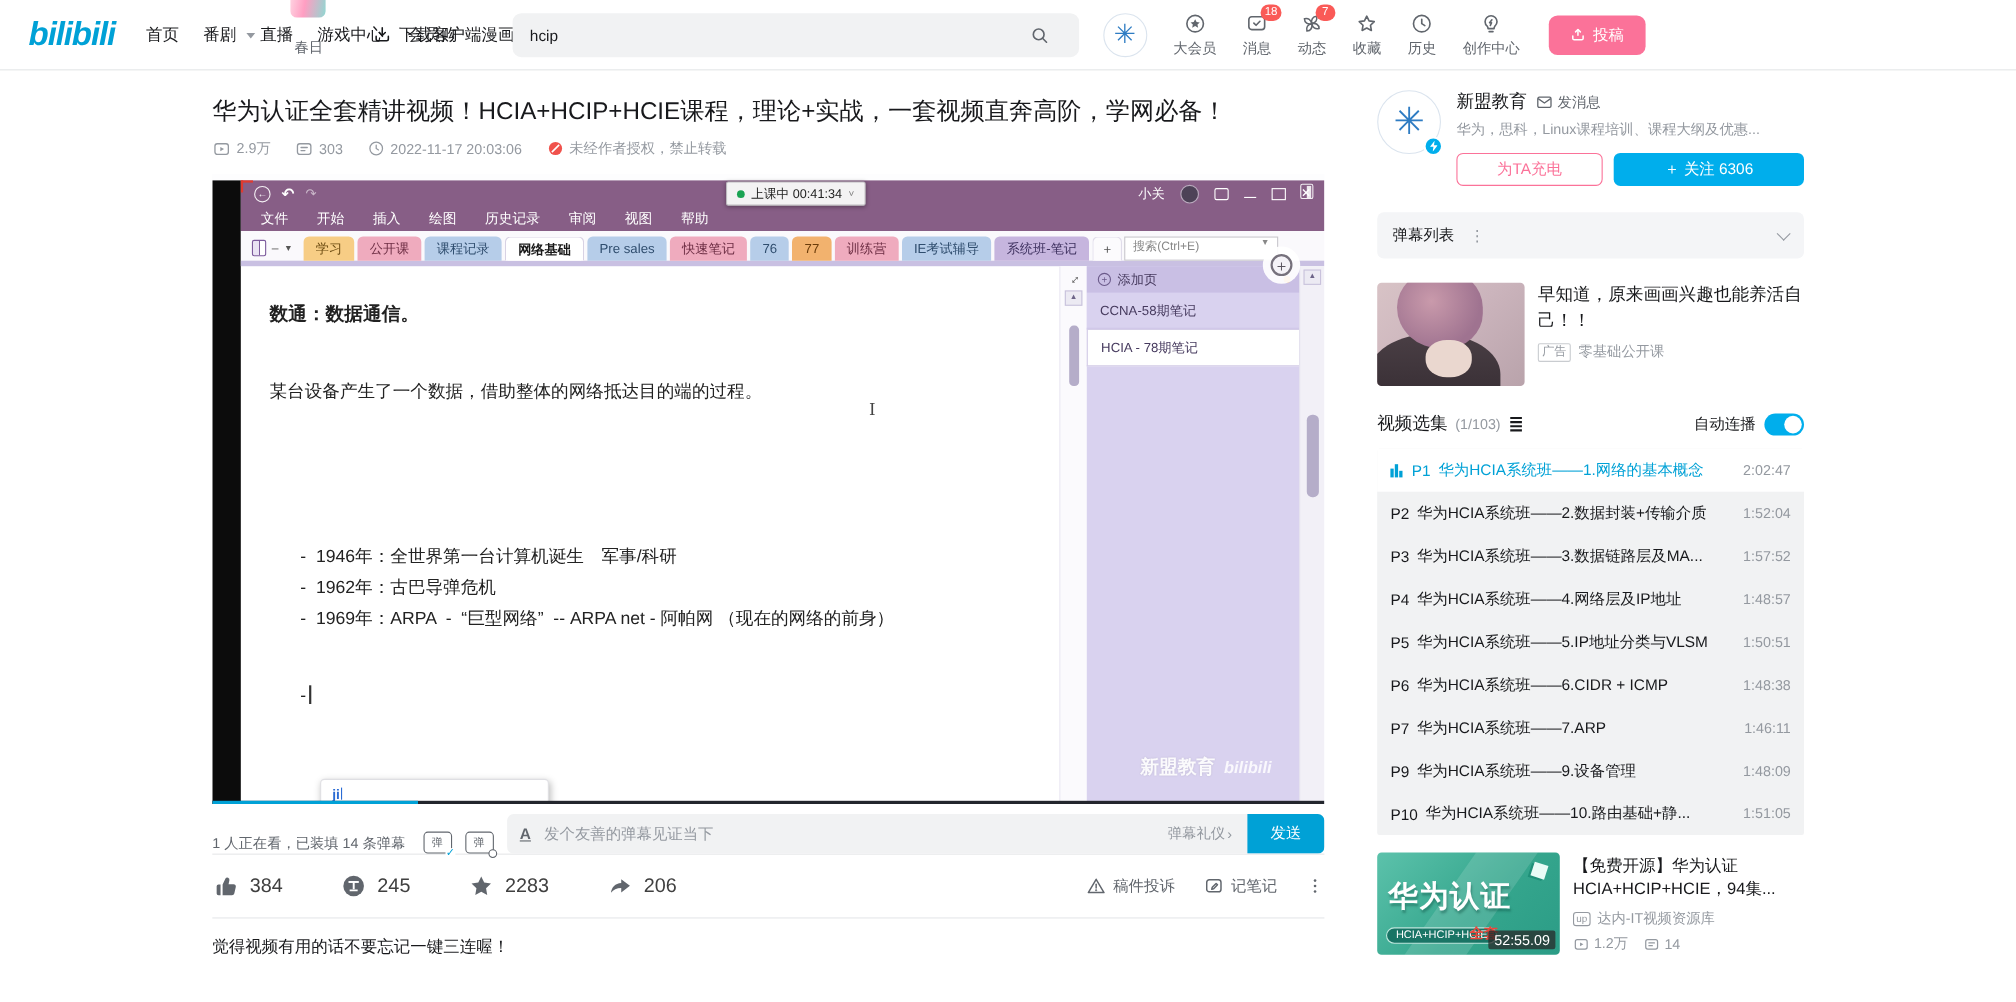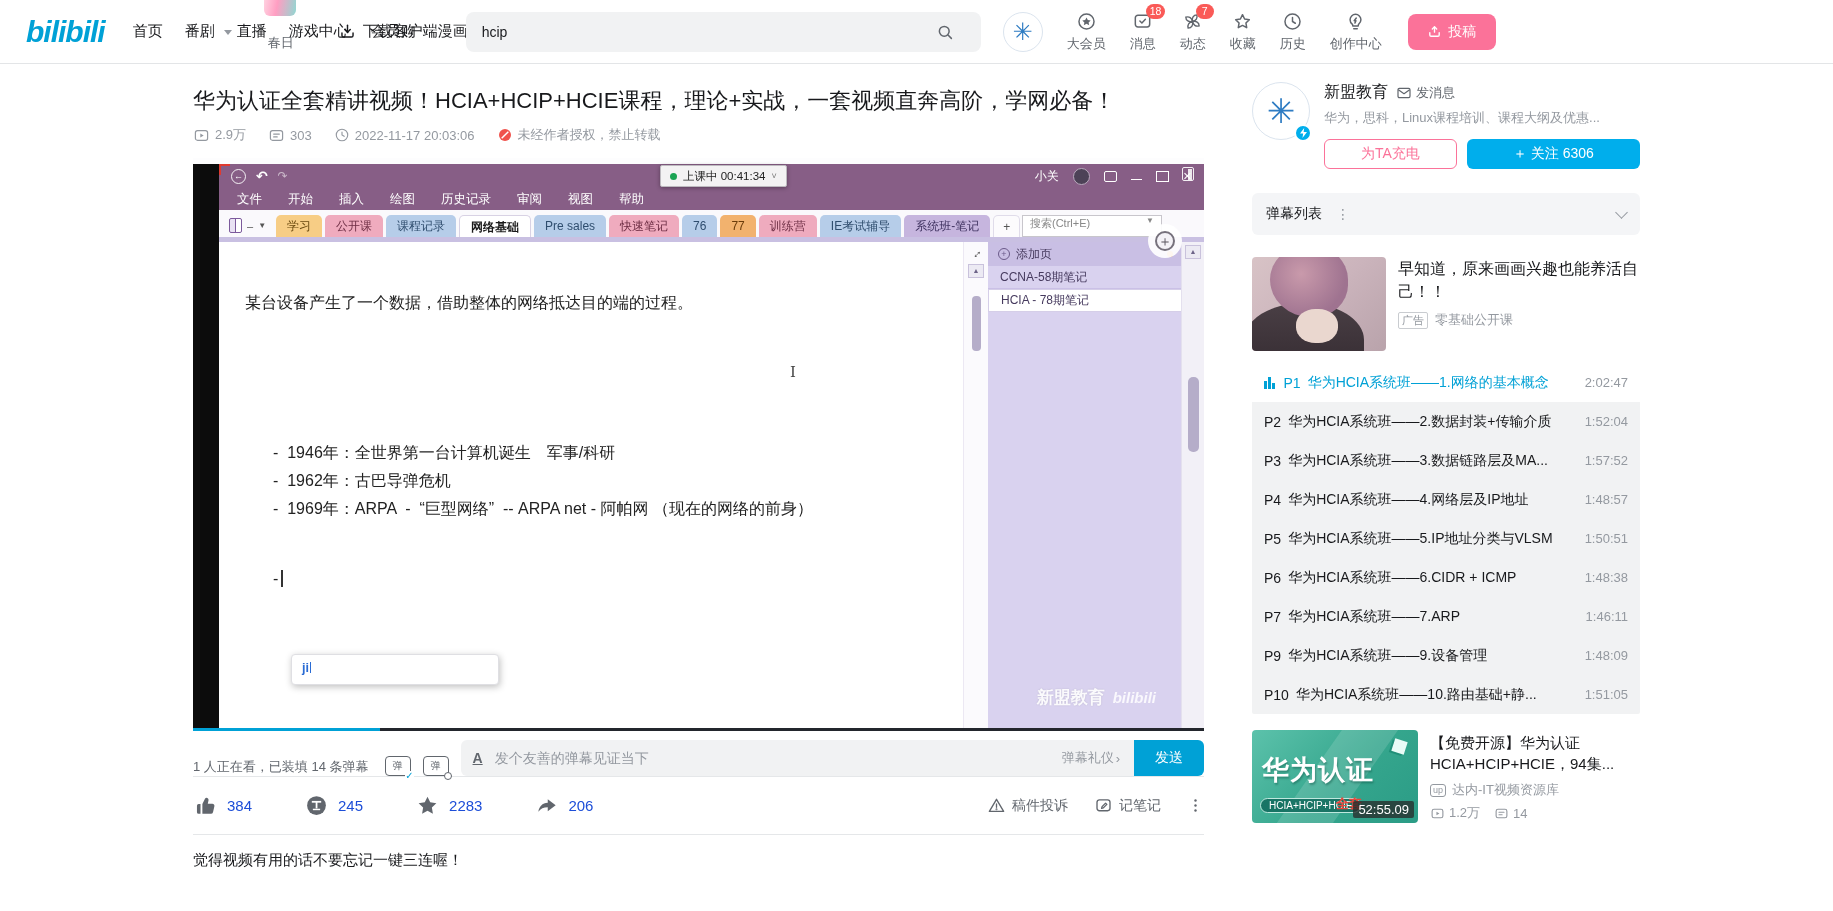--- a/index.html
+++ b/index.html
@@ -95,21 +95,21 @@
   .ime-input{font-size:12.5px;color:#2a6bd4;font-weight:600}
   .ime-input::after{content:"";display:inline-block;width:1px;height:11px;background:#2a6bd4;margin-left:1px;vertical-align:-1px}
   .gutter{width:25px;background:#fbfafd;border-left:1px solid #ece8f3;display:flex;flex-direction:column;align-items:center;padding-top:4px;gap:4px}
   .expand-ico{font-size:12px;color:#555;transform:rotate(-45deg);height:14px}
   .scroll-up{width:16px;height:14px;background:#eceaf3;border:1px solid #c9c2dc;font-size:7px;color:#6d6488;text-align:center;line-height:12px}
   .g-thumb{width:9px;height:55px;background:#b5adc9;border-radius:4px;margin-top:14px}
   .pages{width:193px;background:#d9d2ef;display:flex;flex-direction:column;font-size:12px;color:#463a5e}
   .pages-head{height:24px;background:#c9bfe4;display:flex;align-items:center;gap:6px;padding:0 10px;position:relative}
   .plus-sm{width:12px;height:12px;border:1.2px solid #6b5a8a;border-radius:50%;color:#6b5a8a;font-size:9px;line-height:10px;text-align:center}
   .orange-dot{position:absolute;right:8px;top:9px;width:6px;height:6px;border-radius:50%;background:#e8963e}
-  .page-item{height:23px;display:flex;align-items:center;padding:6px 12px;background:#d9d2ef;border-bottom:1px solid #cac0e6;cursor:pointer;white-space:nowrap}
+  .page-item{height:23px;display:flex;align-items:center;padding:16px 12px;background:#d9d2ef;border-bottom:1px solid #cac0e6;cursor:pointer;white-space:nowrap}
   .page-item[data-active="true"]{background:#fff;border:1px solid #d5cee8;border-right:none}
   .pscroll{width:23px;background:#f2f0f7;border-left:1px solid #e4e0ee;display:flex;flex-direction:column;align-items:center;padding-top:3px}
   .p-thumb{width:11px;height:75px;background:#b5adc9;border-radius:5px;margin-top:118px}
   .watermark{position:absolute;right:48px;bottom:22px;z-index:5;display:flex;align-items:baseline;gap:8px}
   .wm-name{font-size:17px;font-weight:700;color:rgba(255,255,255,.92);text-shadow:0 0 2px rgba(0,0,0,.12)}
   .wm-logo{font-size:15px;font-weight:700;font-style:italic;color:rgba(255,255,255,.85)}
   .progress{position:absolute;left:0;right:0;bottom:0;height:3px;background:#23262d;z-index:7}
   .progress .played{display:block;height:3px;background:#00a1d6}
   
   .dm-bar{height:46px;display:flex;align-items:flex-end;gap:12px;border-bottom:1px solid #e5e7e9}
@@ -119,21 +119,21 @@
   .tv-ico .sub{position:absolute;right:-4px;bottom:-6px;font-size:10px;color:#00a1d6;font-weight:700;background:#fff;line-height:10px}
   .tv-ico .gear{position:absolute;right:-4px;bottom:-5px;width:8px;height:8px;border:1.6px solid #61666d;border-radius:50%;background:#fff}
   .dm-input-wrap{flex:1;height:36px;background:#f1f2f3;border-radius:6px;display:flex;align-items:center;overflow:hidden}
   .style-btn{padding:0 12px;font-size:14px;font-weight:700;color:#61666d;text-decoration:underline;cursor:pointer}
   .dm-input{flex:1;border:none;background:transparent;outline:none;font-size:14px;color:#18191c;font-family:inherit}
   .dm-input::placeholder{color:#9499a0}
   .etiquette{font-size:13px;color:#9499a0;display:flex;align-items:center;gap:2px;padding-right:14px;cursor:pointer;white-space:nowrap}
   .send-btn{width:70px;height:36px;background:#00a1d6;border:none;color:#fff;font-size:14px;cursor:pointer;font-family:inherit}
   
   .act-row{height:58px;display:flex;align-items:center;border-bottom:1px solid #e5e7e9}
-  .act{display:flex;align-items:center;gap:9px;font-size:15px;color:#1d4ed8;margin-right:52px;cursor:pointer}
+  .act{display:flex;align-items:center;gap:9px;font-size:18px;color:#404040;margin-right:52px;cursor:pointer}
   .act-right{margin-left:auto;display:flex;align-items:center;gap:26px;font-size:14px;color:#61666d}
   .act-r{display:flex;align-items:center;gap:6px;cursor:pointer;white-space:nowrap}
   .tip{margin-top:16px;font-size:15px;color:#18191c}
   
   .up-card{display:flex;gap:14px}
   .up-avatar{position:relative;width:58px;height:58px;flex-shrink:0}
   .up-avatar .circle{width:58px;height:58px;border-radius:50%;background:#fff;border:1px solid #dbe4ee;
     display:flex;align-items:center;justify-content:center;color:#2e7cc3;font-size:34px;cursor:pointer}
   .charge-badge{position:absolute;right:-2px;bottom:-2px;width:18px;height:18px;border-radius:50%;background:#00aeec;border:2px solid #fff}
   .charge-badge::after{content:"";position:absolute;left:4px;top:2px;width:7px;height:10px;background:#fff;
@@ -414,20 +414,21 @@
           <div class="on-search">
             <span>搜索(Ctrl+E)</span>
             <span style="font-size:8px;color:#888">▼</span>
           </div>
         </div>
         <div class="insert-fab">
             <span class="plus-circ">＋</span>
           </div>
         <div class="on-body">
           <div class="notes">
+            <div class="clip-head">数通：数据通信。</div>
             <div class="intro">某台设备产生了一个数据，借助整体的网络抵达目的端的过程。</div>
             <div class="bullets">
               
             <div class="bullet">-  1946年：全世界第一台计算机诞生　军事/科研</div><div class="bullet">-  1962年：古巴导弹危机</div><div class="bullet">-  1969年：ARPA  -  “巨型网络”  -- ARPA net - 阿帕网 （现在的网络的前身）</div></div>
             <div class="cursor-row"><span>-</span><span class="caret"></span></div>
             <span class="ibeam">I</span>
             <div class="ime">
               <div class="ime-input">ji</div>
 
             </div>
@@ -582,20 +583,29 @@
       </div>
       <div class="ad-body">
         <div class="ad-title">早知道，原来画画兴趣也能养活自己！！</div>
         <div class="ad-meta">
           <span class="ad-badge">广告</span>
           <span class="ad-sub">零基础公开课</span>
         </div>
       </div>
     </div>
 
+    <div class="pl-head">
+      <span class="pl-title">视频选集</span>
+      <span class="pl-progress">(1/103)</span>
+      <span class="pl-list-ico">≣</span>
+      <span class="pl-right">
+        <span class="autoplay-label">自动连播</span>
+        <span class="toggle on" id="autoplay-toggle"></span>
+      </span>
+    </div>
 
     <div class="pl-body">
 
         <div class="ep" data-active="true">
           <span class="eq">
             <i></i>
             <i></i>
             <i></i>
           </span>
           <span class="ep-p">P1</span>

